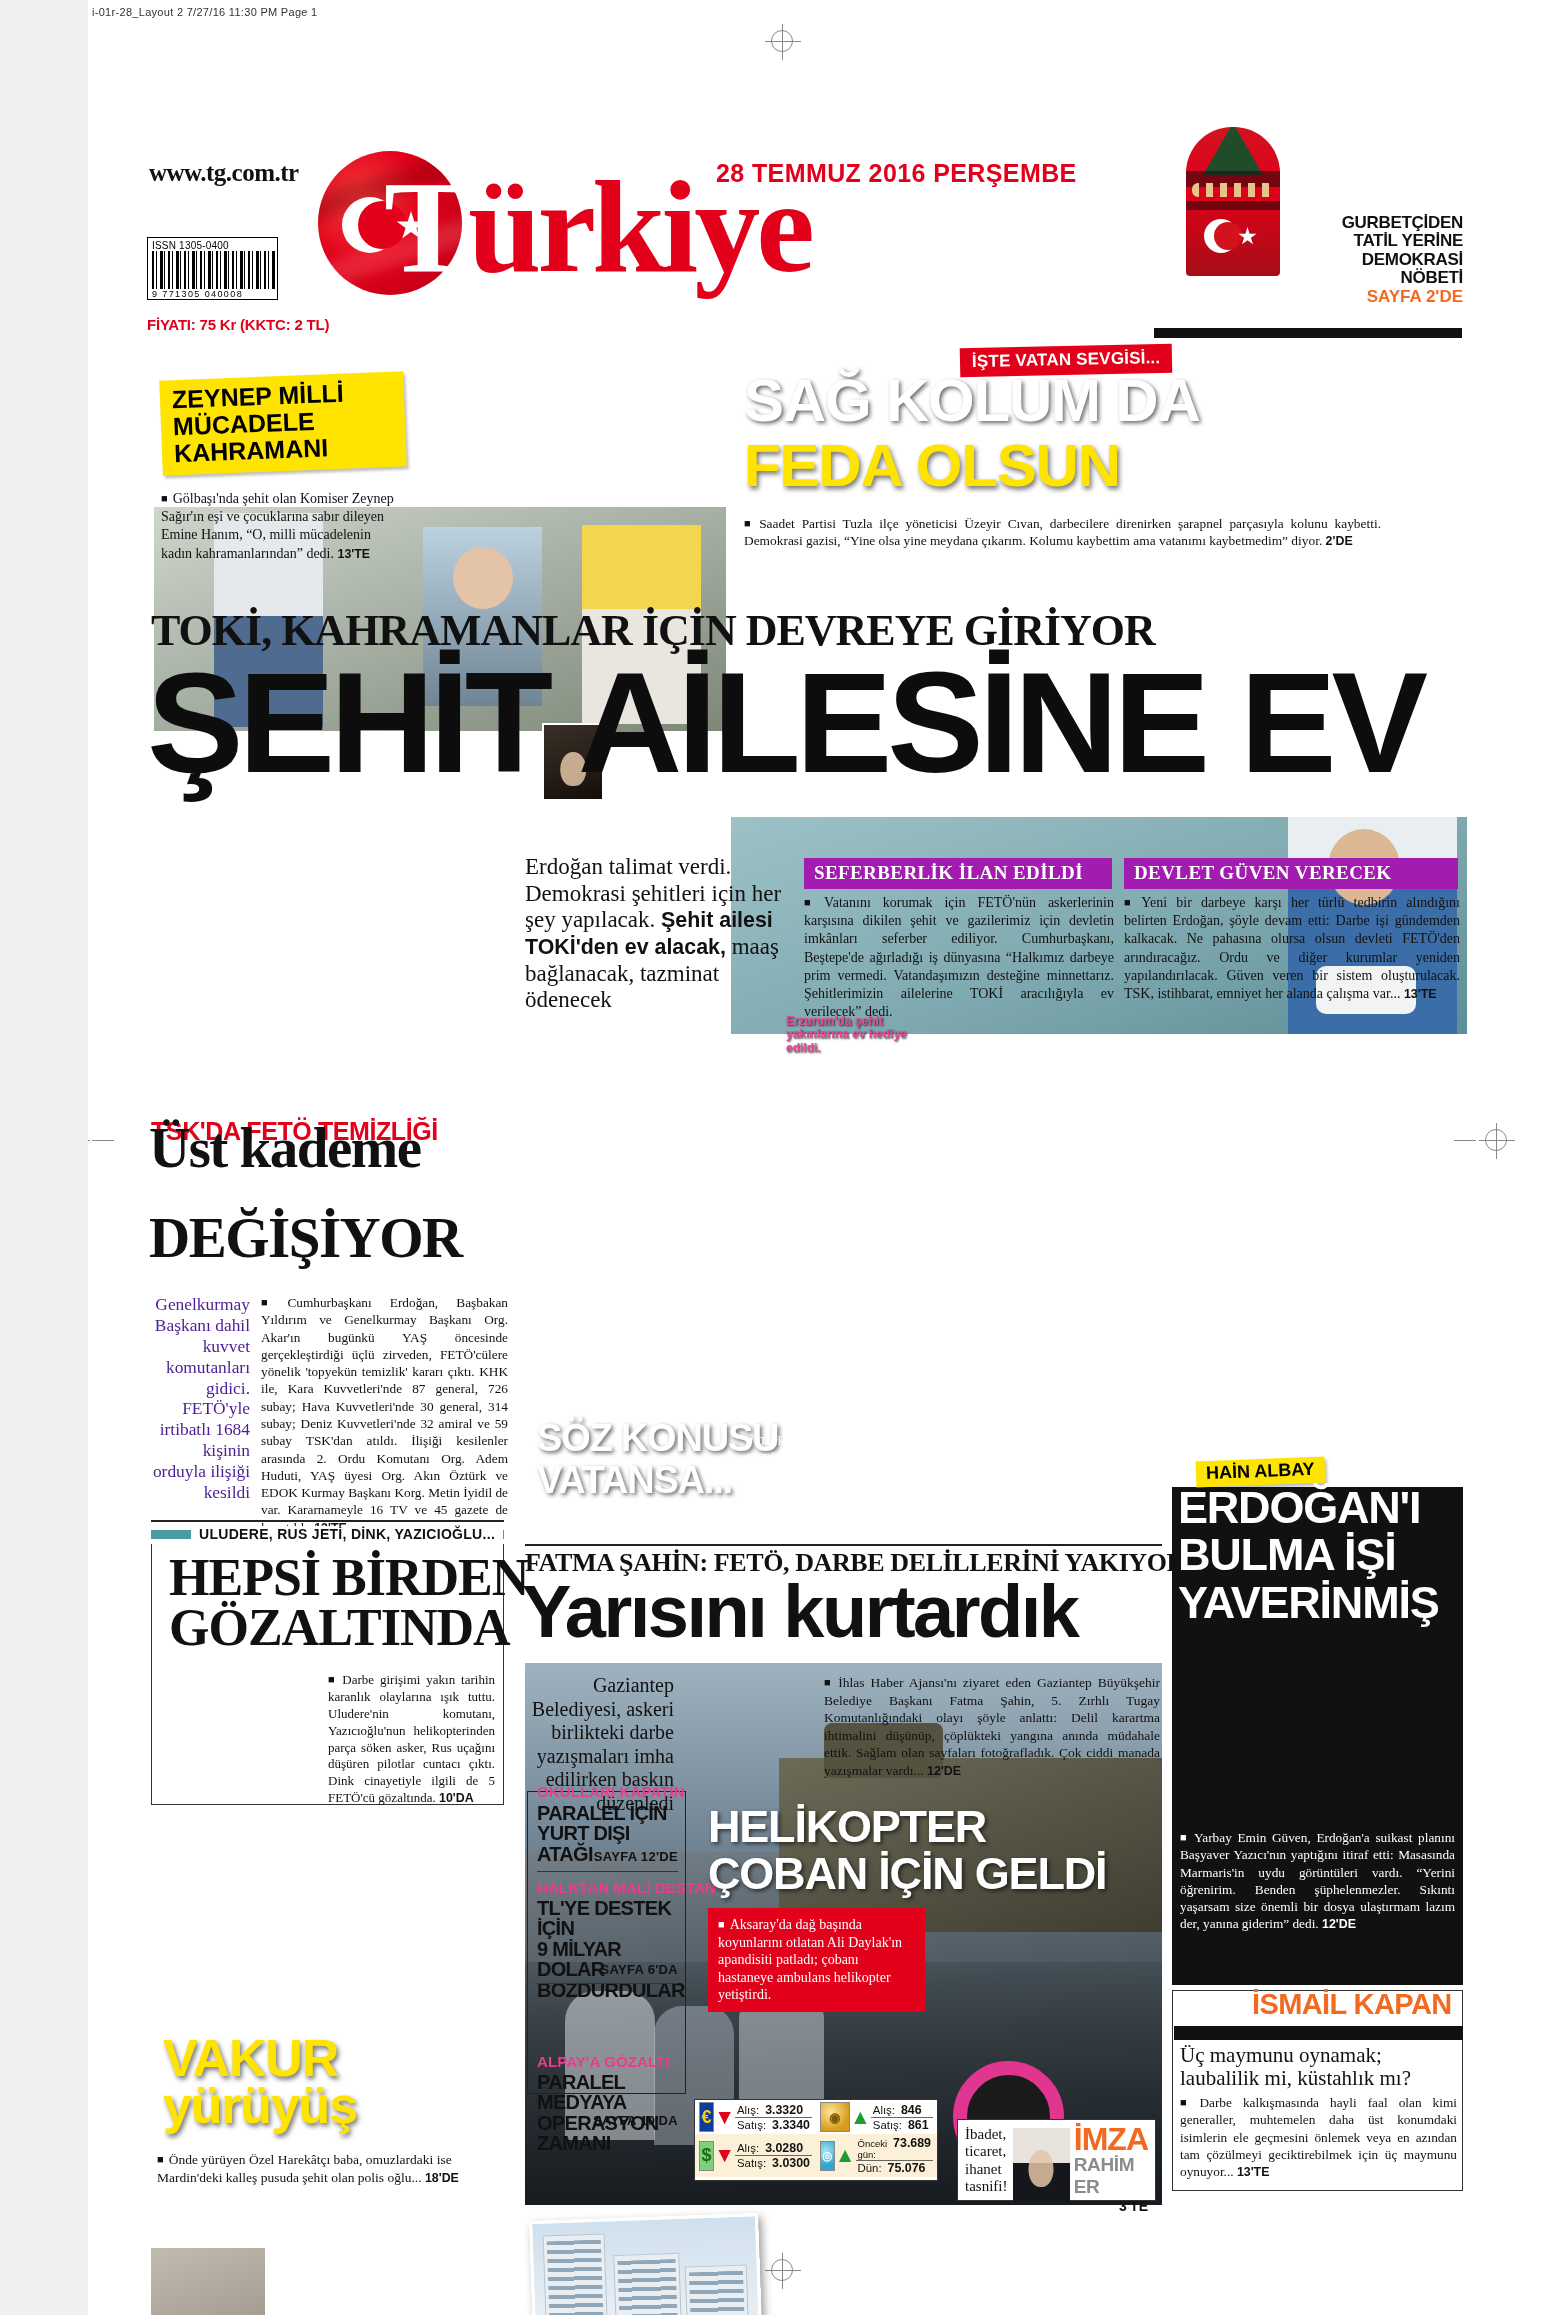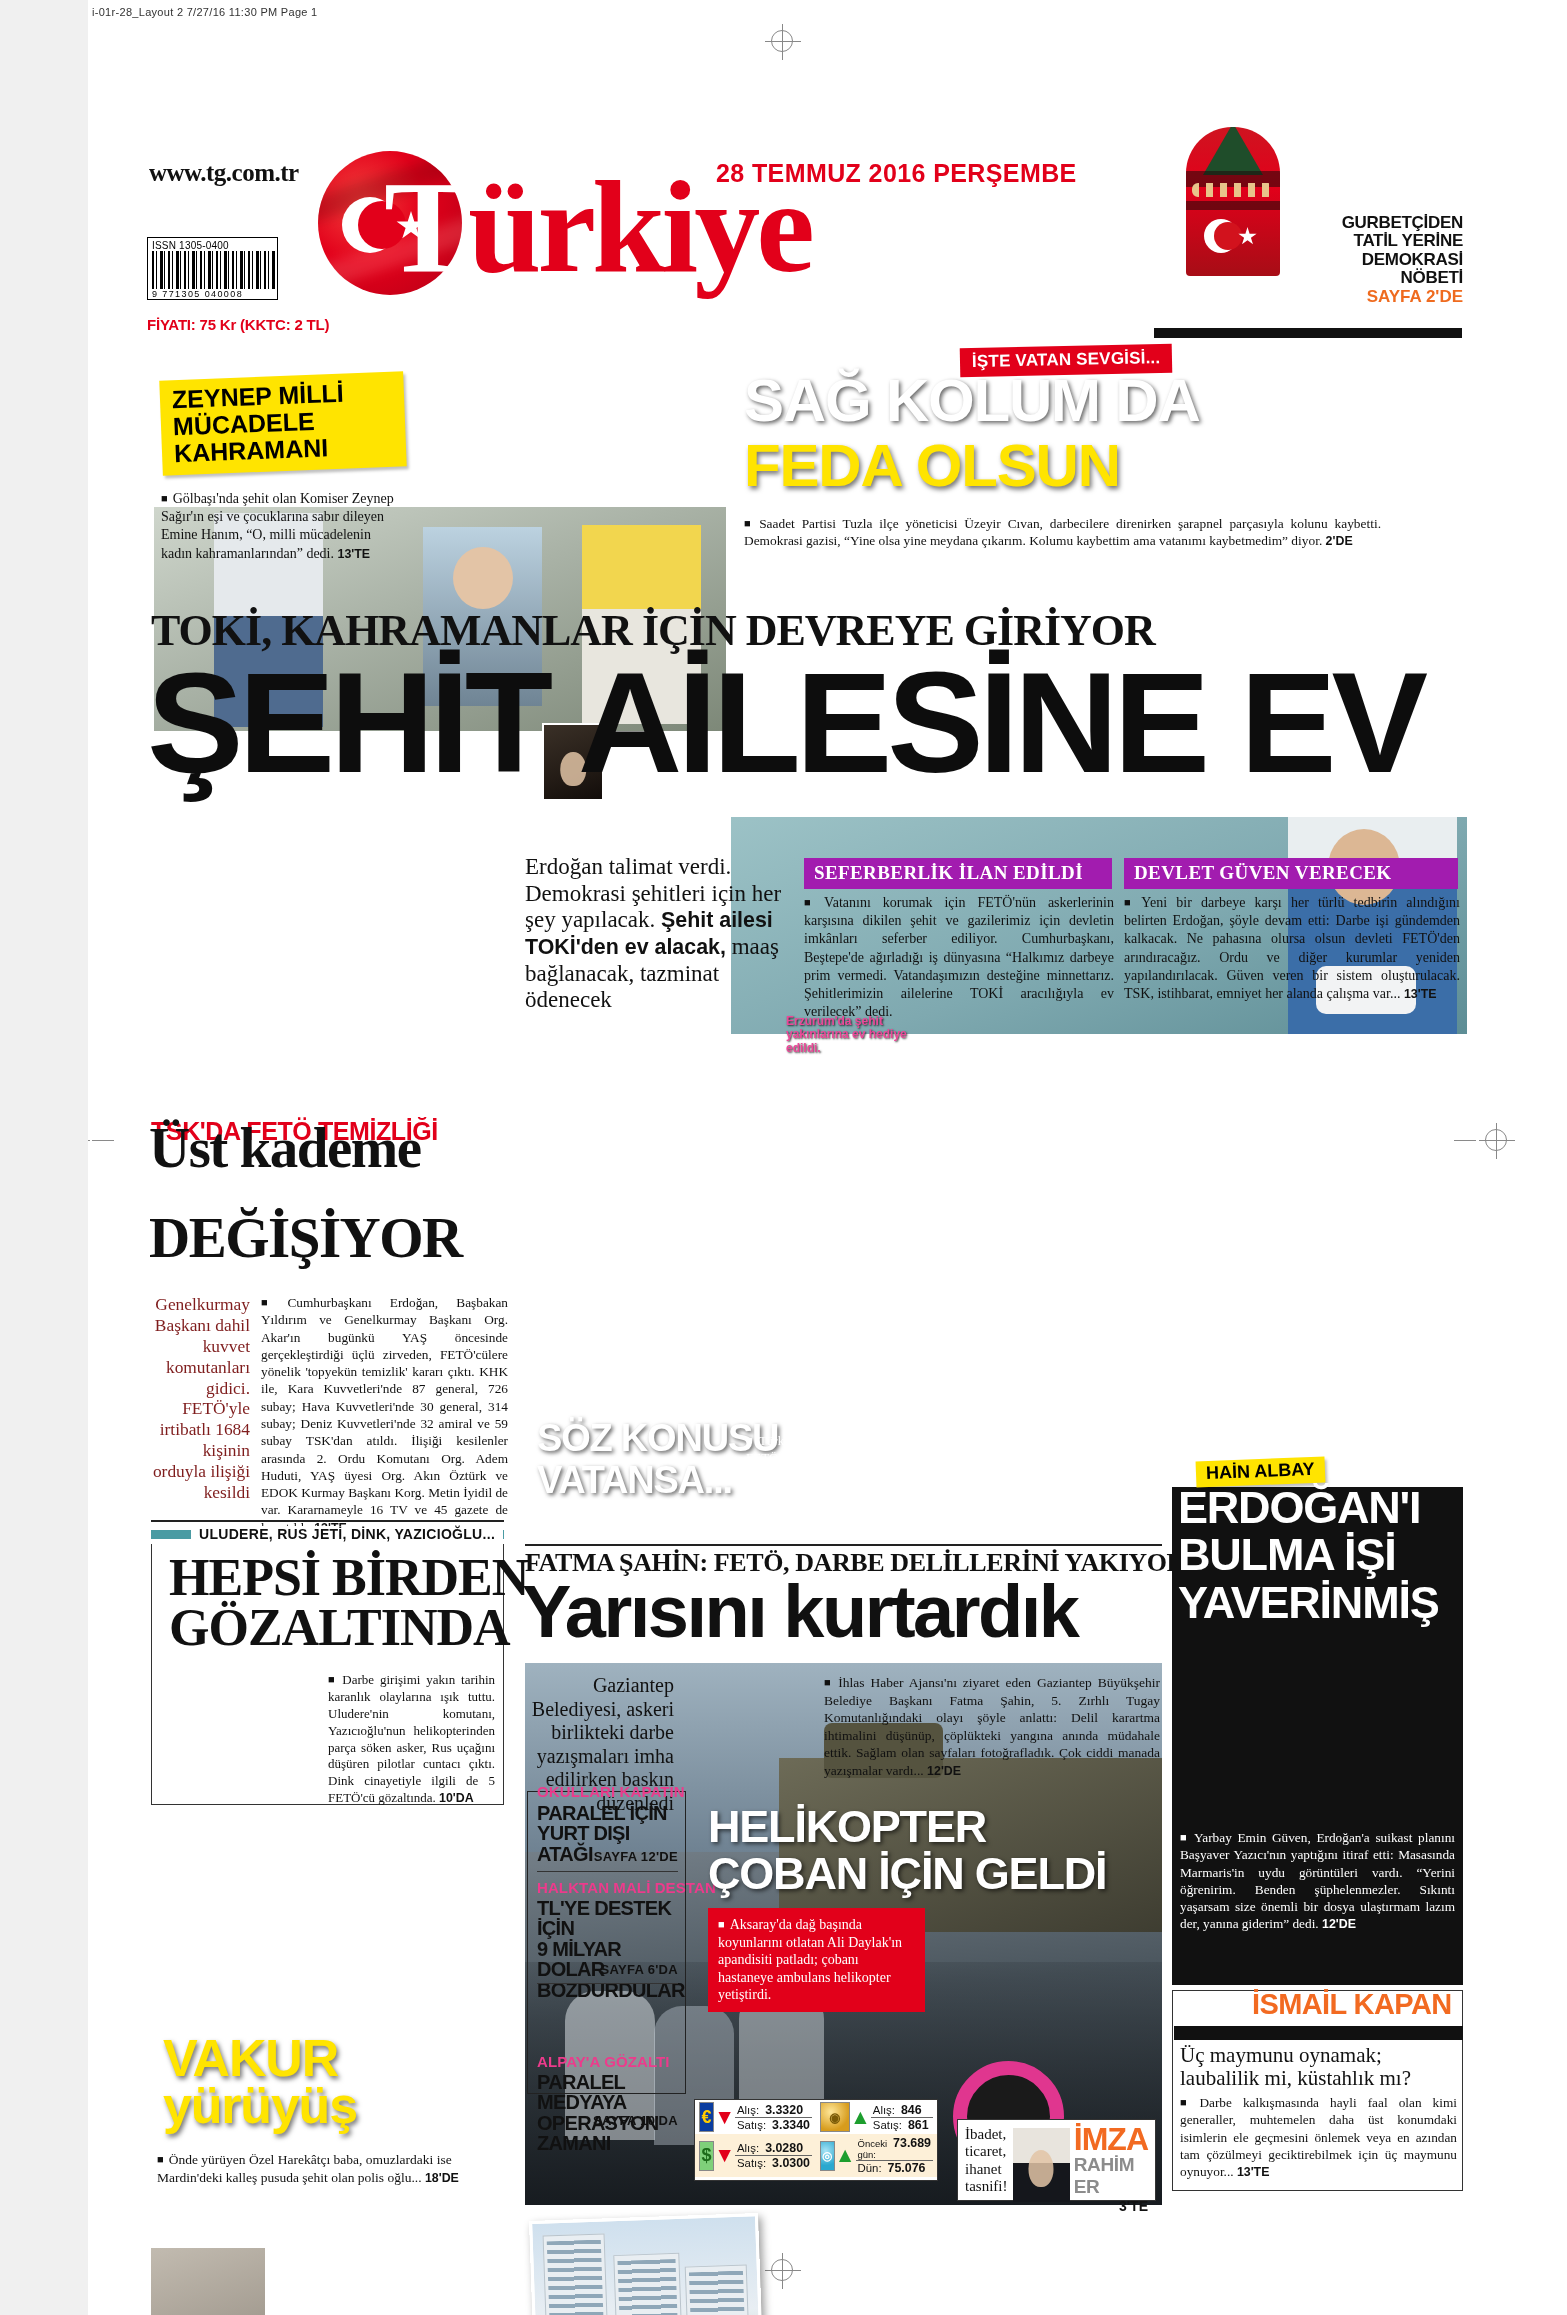--- a/index.html
+++ b/index.html
@@ -322,21 +322,21 @@
     font-size: 20px;
     line-height: 1.18;
     text-align: right;
     color: #111;
   }
   .drop-left {
     font-family: "Liberation Serif", serif;
     font-size: 17.4px;
     line-height: 1.2;
     text-align: right;
-    color: #7f1d1d;
+    color: #4c1d95;
   }
 
   
   .white-head {
     font-family: "Liberation Sans", sans-serif;
     font-weight: bold;
     color: #fff;
     line-height: .92;
     letter-spacing: -1.2px;
     text-shadow: 2px 2px 4px rgba(0,0,0,.6);

